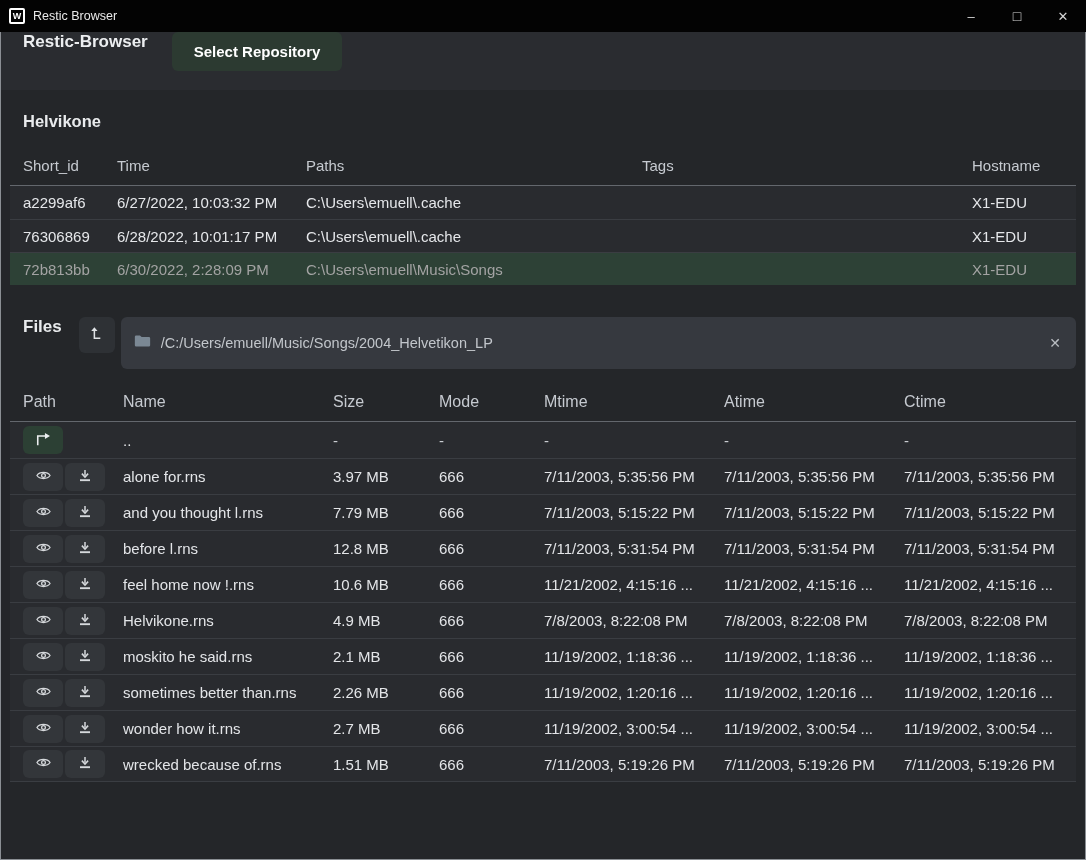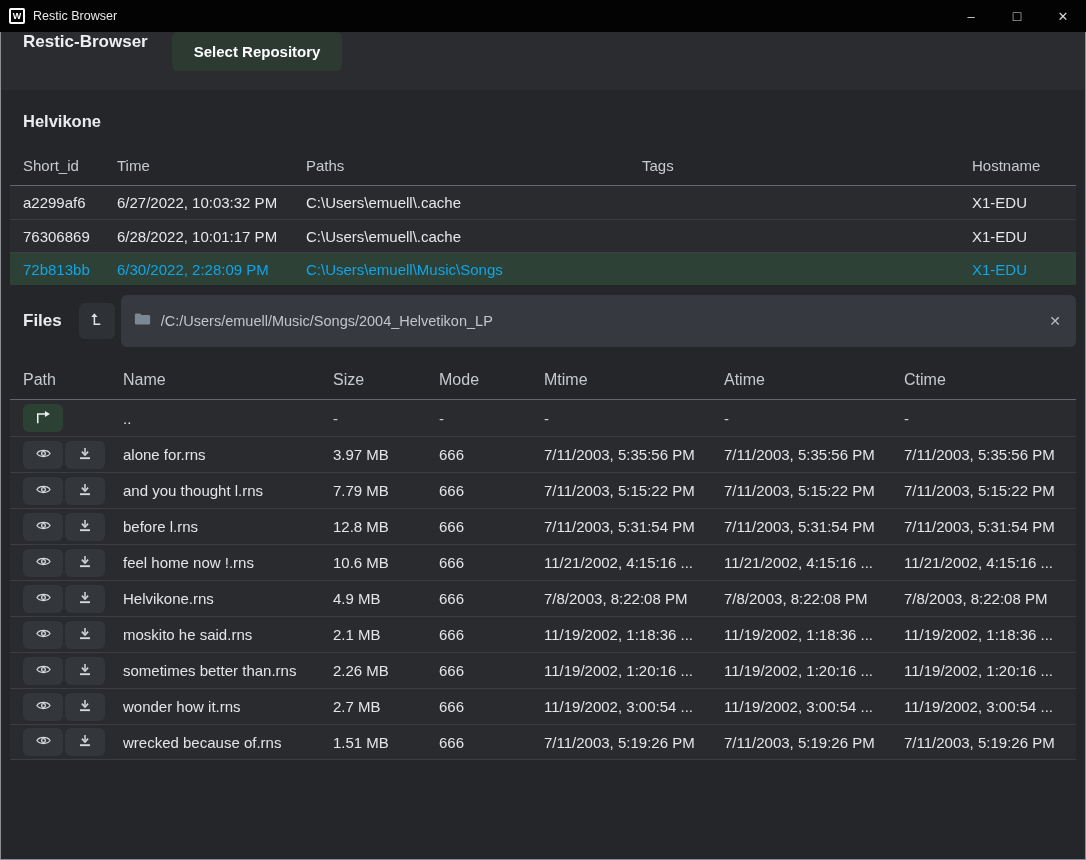--- a/index.html
+++ b/index.html
@@ -37,25 +37,25 @@
   .section-title { font-size:16.5px; font-weight:bold; color:#e9ebed;
                    padding-left:13px; margin-top:22px; }
 
   
   .sgrid { display:grid; grid-template-columns:94px 189px 336px 330px 1fr;
            align-items:center; padding-left:13px; padding-right:12px; }
   .snap-head { height:40px; margin-top:15px; color:#c6cad0; font-size:15px;
                border-bottom:1px solid #63676d; }
   .snap-row { height:33px; background:#292b2f; color:#e5e7ea; font-size:15px; }
   .snap-row + .snap-row { border-top:1px solid #3a3d42; }
-  .snap-row.selected { background:#2d4136; color:#0ea5e9; }
+  .snap-row.selected { background:#2d4136; color:#a3a3a3; }
   .cell { overflow:hidden; white-space:nowrap; text-overflow:ellipsis; padding-right:8px; }
 
   
-  .files-bar { display:flex; align-items:center; margin-top:10px; padding-left:13px; }
+  .files-bar { display:flex; align-items:flex-start; margin-top:32px; padding-left:13px; }
   .files-title { font-size:17px; font-weight:bold; color:#e9ebed; }
   .uplevel-btn { width:36px; height:36px; margin-left:17px; background:#2e3135;
                  border:none; border-radius:6px; display:flex; align-items:center;
                  justify-content:center; cursor:pointer; }
   .path-bar { flex:1; height:52px; margin-left:6px; background:#36393f; border-radius:6px;
               display:flex; align-items:center; padding:0 13px; }
   .path-text { margin-left:10px; font-size:14.5px; color:#c2c6cb; flex:1;
                overflow:hidden; white-space:nowrap; }
   .clear-btn { background:none; border:none; color:#b9bdc2; font-size:14px;
                cursor:pointer; padding:0 2px; }

